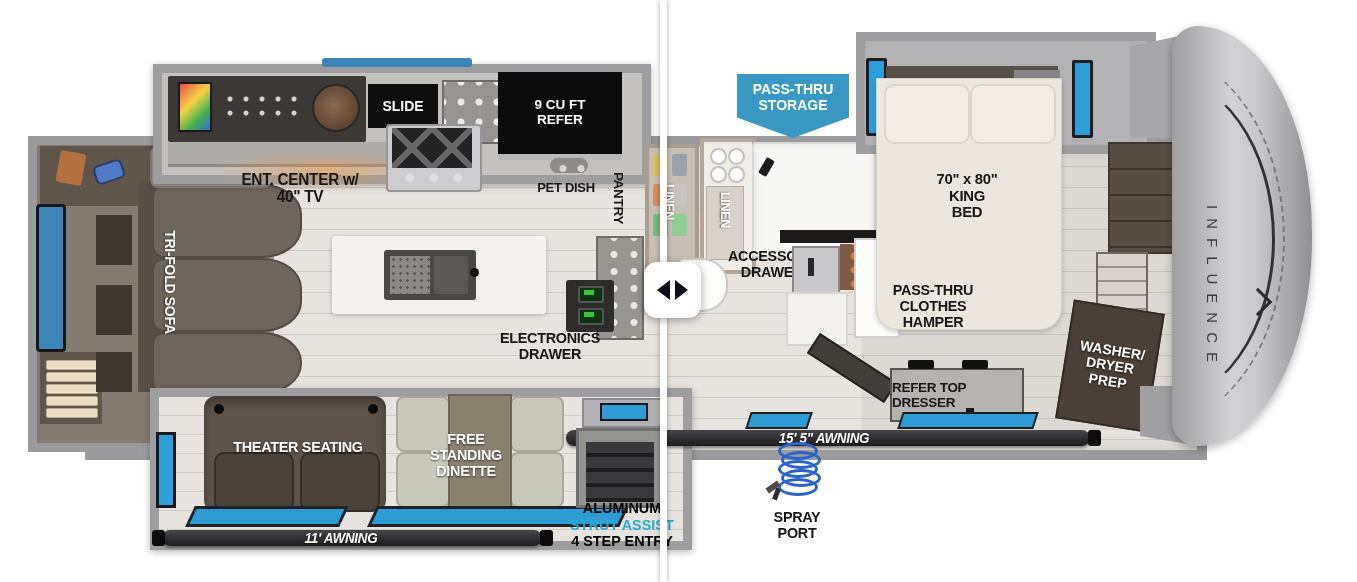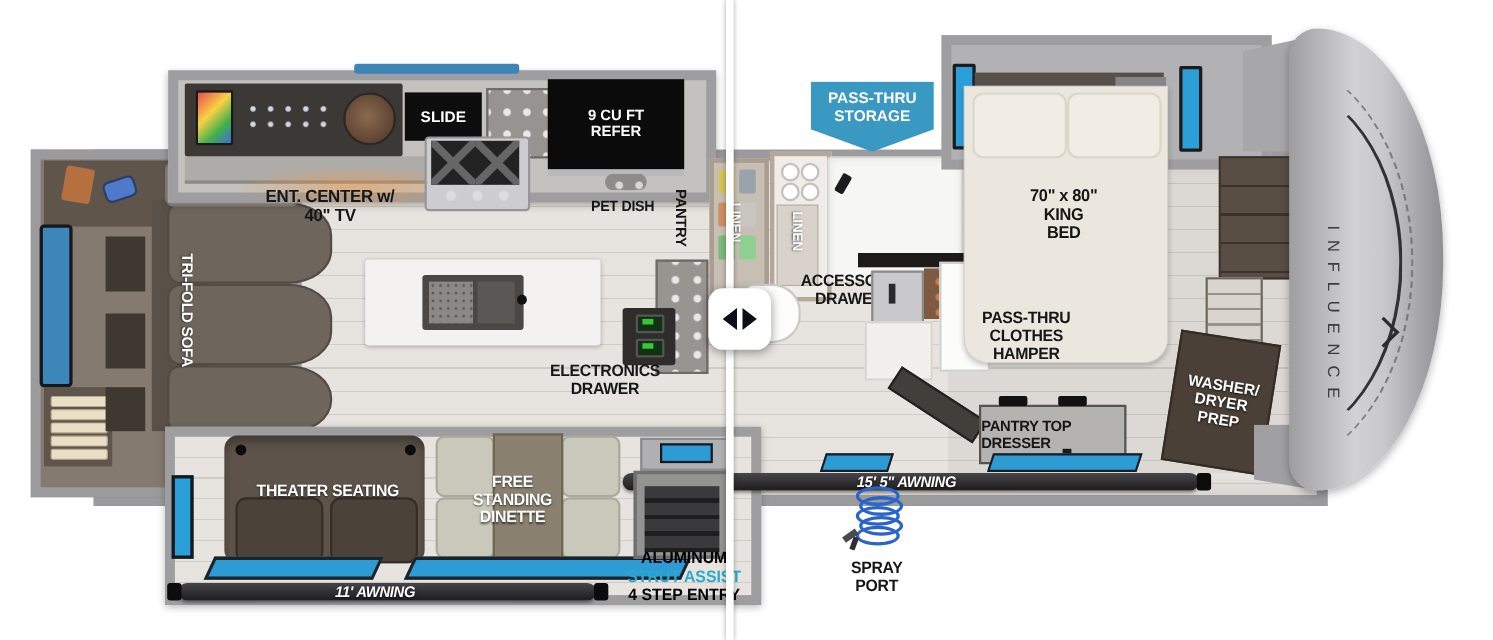--- a/index.html
+++ b/index.html
@@ -286,21 +286,21 @@
 HAMPER</div>
   <div class="abs wardrobe"></div>
   <div class="abs steps"></div>
   <div class="abs washer-cab">
     <div class="lblin">WASHER/
 DRYER
 PREP</div>
   </div>
   <div class="abs rail"></div>
   <div class="abs dresser">
-      <span>PANTRY TOP DRESSER</span>
+      <span>REFER TOP DRESSER</span>
     </div>
   <div class="abs dresser-h" style="left:908px"></div>
   <div class="abs dresser-h" style="left:962px"></div>
   <div class="abs ped-stem"></div>
   <div class="abs ped-top"></div>
   <div class="abs mat" style="left:748px;top:412px;width:58px"></div>
   <div class="abs mat" style="left:900px;top:412px;width:132px"></div>
 
   <div class="abs slide-box floorplanks left-slide"></div>
   <div class="abs ls-window"></div>

